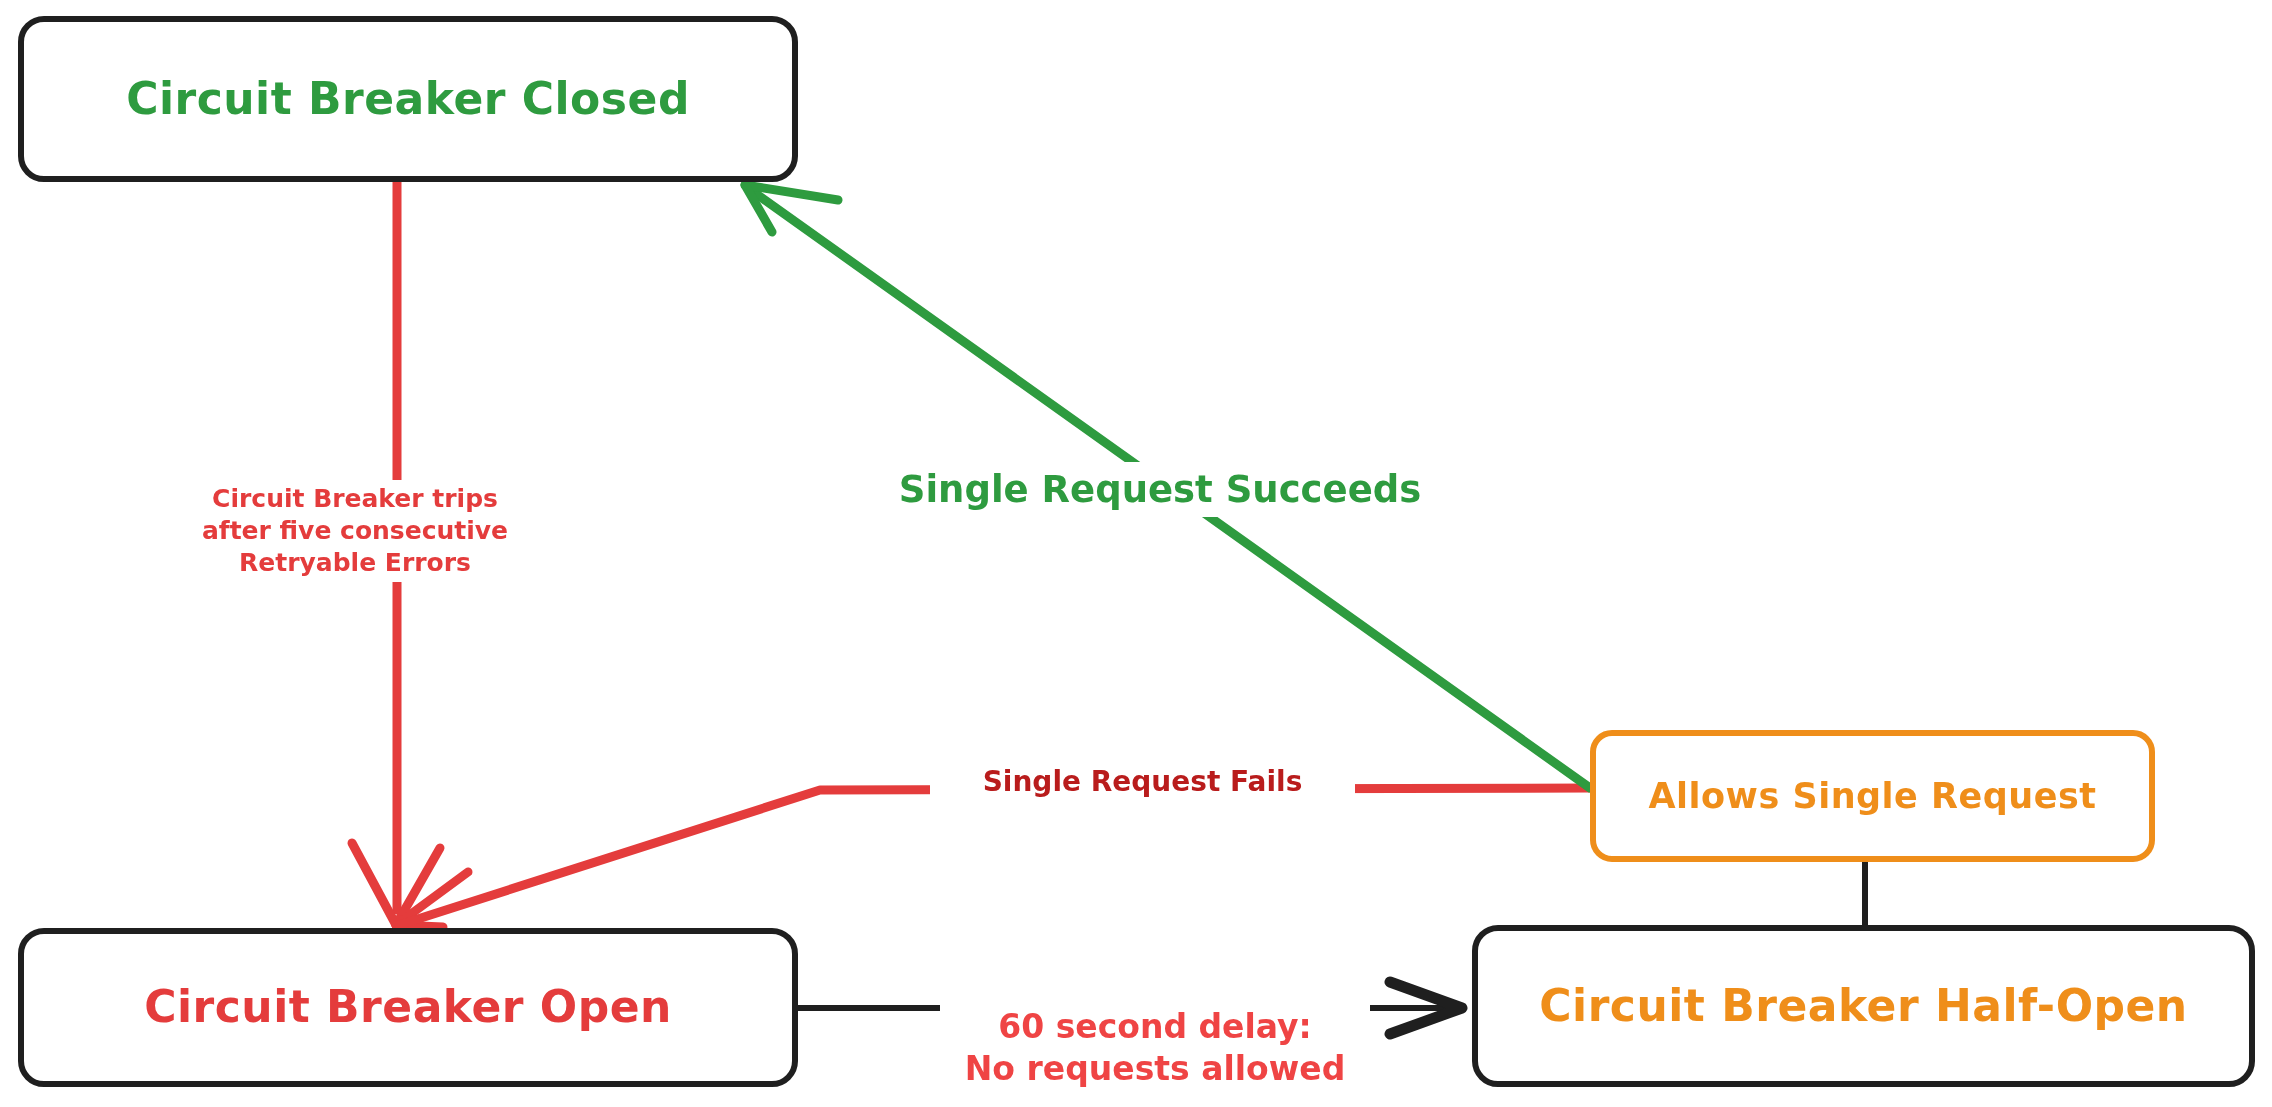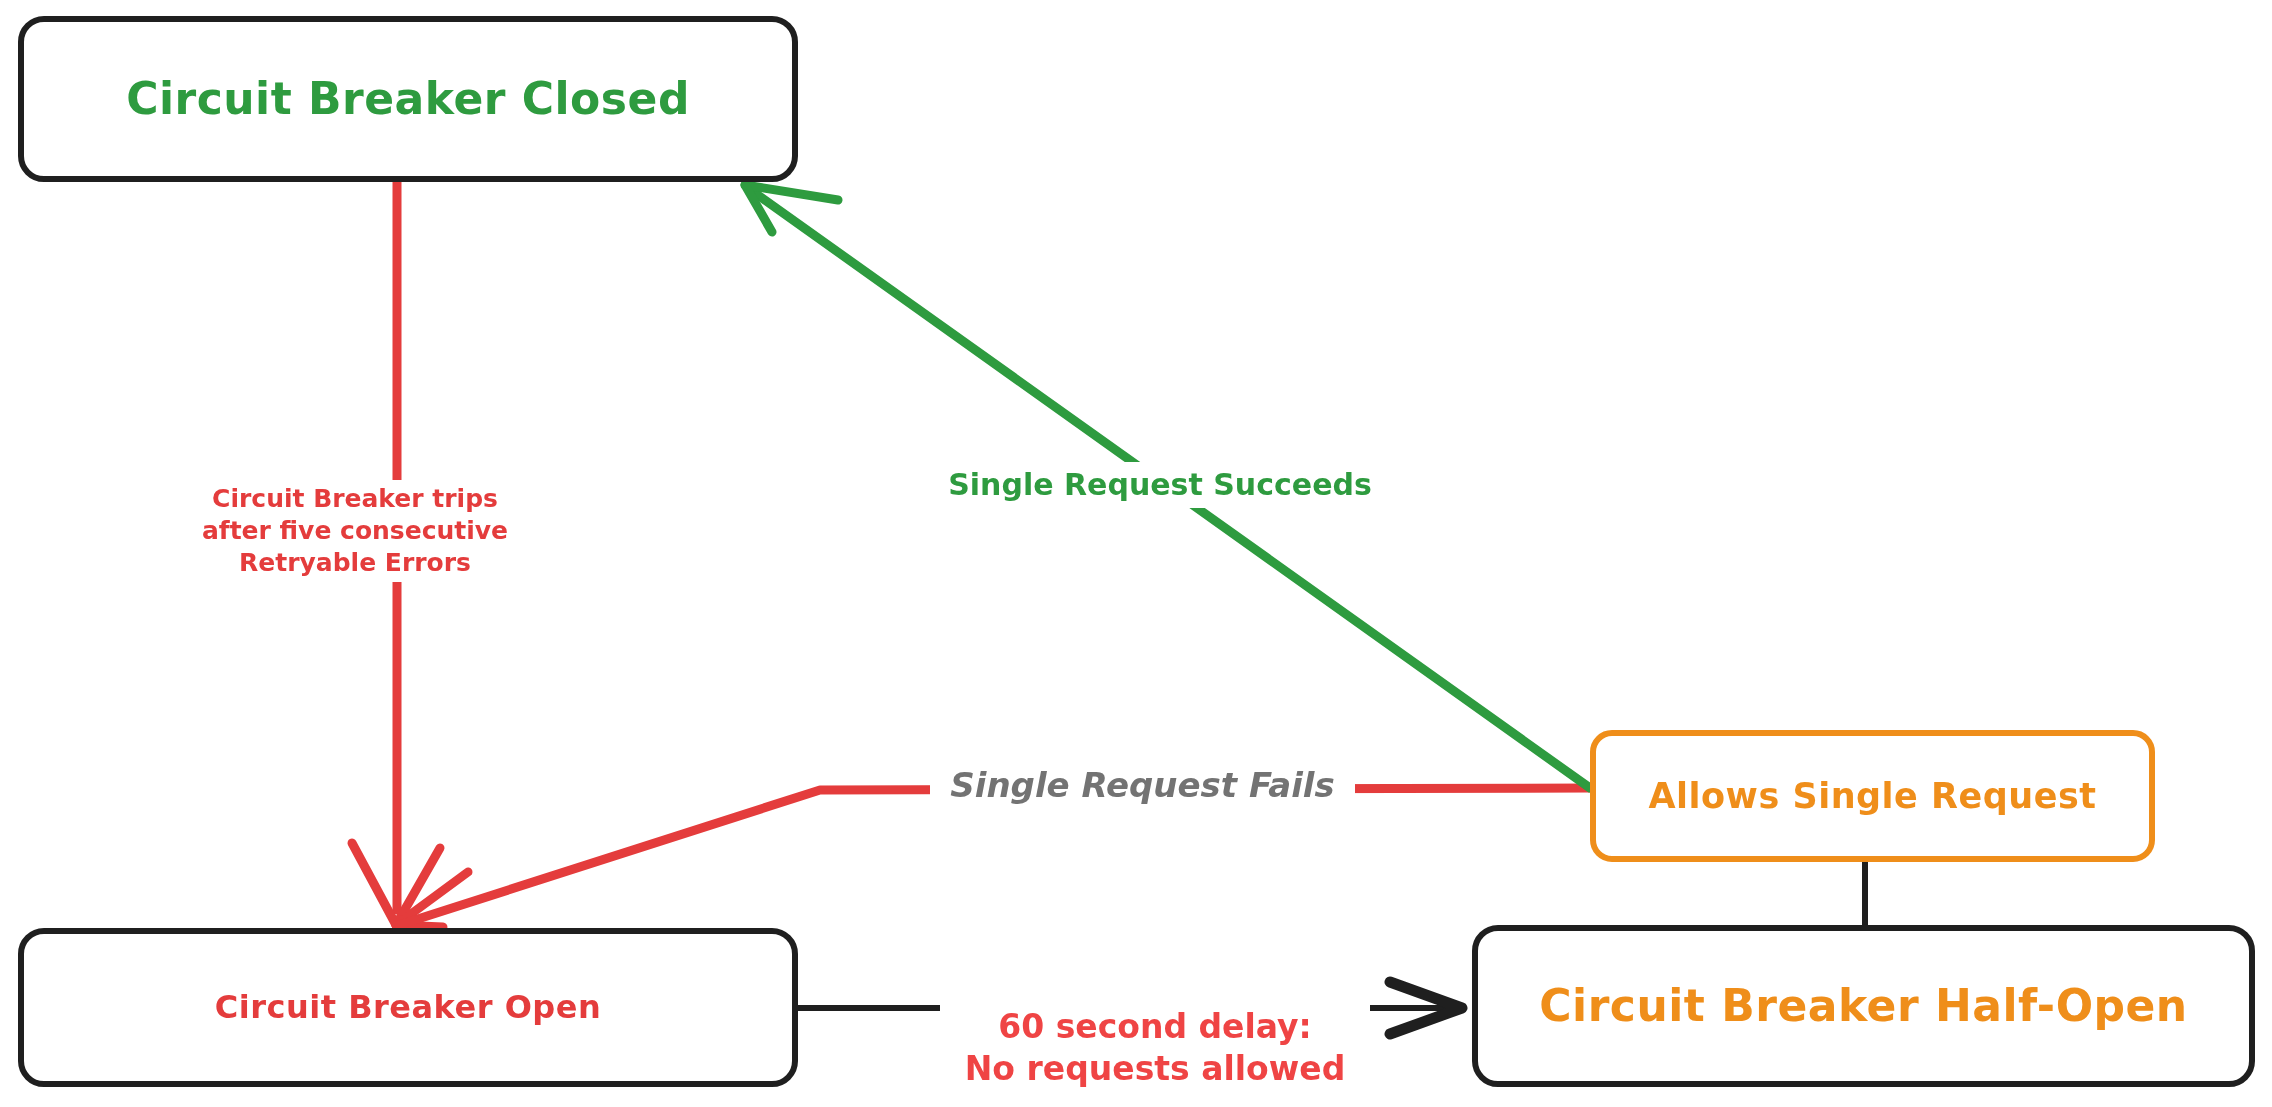--- a/index.html
+++ b/index.html
@@ -61,21 +61,21 @@
     color: #2e9b3f;
     font-size: 44px;
   }
 
   .node-open {
     left: 18px;  top: 928px;
     width: 780px; height: 159px;
   }
   .node-open .node-label {
     color: #e43c3c;
-    font-size: 32px;
+    font-size: 44px;
   }
 
   .node-allows {
     left: 1590px; top: 730px;
     width: 565px;  height: 132px;
   }
   .node-allows .node-label {
     color: #ef8e1a;
     font-size: 35px;
   }
@@ -105,30 +105,29 @@
     left: 135px;  top: 480px;
     width: 440px;
     color: #e43c3c;
     font-size: 25px;
     padding: 3px 0;
   }
   .label-succeeds {
     left: 880px;  top: 462px;
     width: 560px;
     color: #2e9b3f;
-    font-size: 30px;
+    font-size: 37px;
     padding: 4px 0;
   }
   .label-fails {
     left: 930px;  top: 760px;
     width: 425px;
-    color: #737373;
-    font-size: 34px;
+    color: #b91c1c;
+    font-size: 28px;
     padding: 4px 0;
-    font-style: italic;
   }
   .label-delay {
     left: 940px;  top: 955px;
     width: 430px;
     color: #ef4444;
     font-size: 33px;
     padding: 3px 0;
     margin-top: 48px;
   }
 </style>

